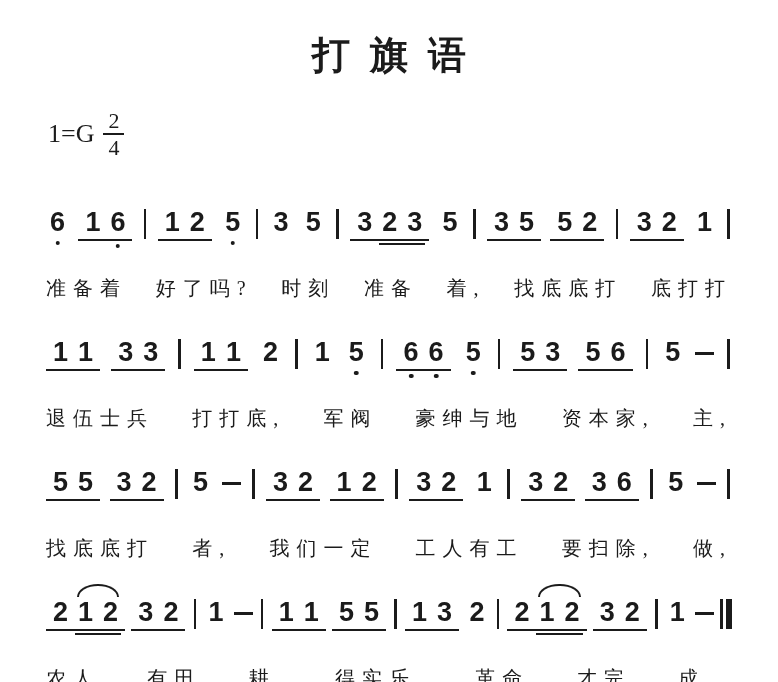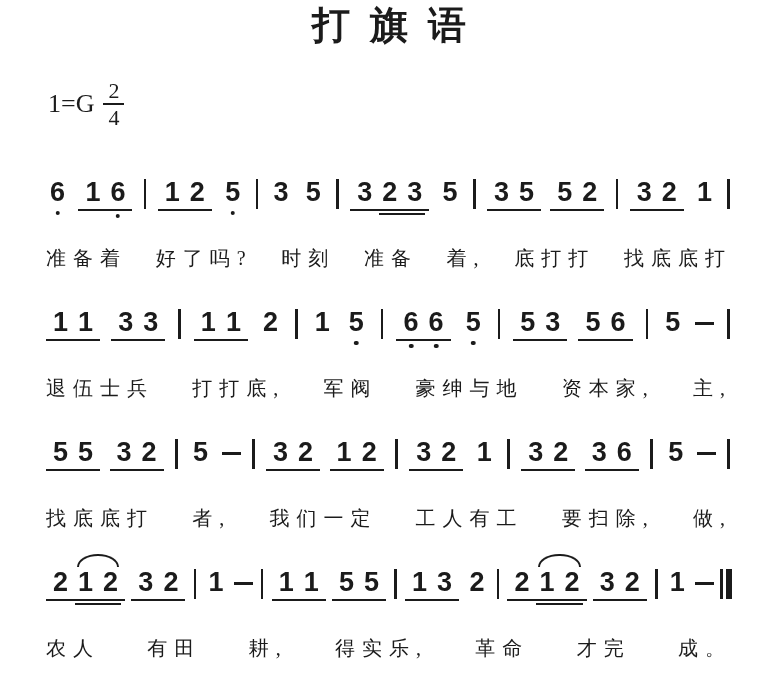--- a/index.html
+++ b/index.html
@@ -5,21 +5,21 @@
   html,body{margin:0;padding:0;}
   body{
     width:778px;height:682px;background:#ffffff;color:#1b1b1b;
     font-family:"Liberation Serif", serif;
     overflow:hidden;
   }
   .sheet{width:778px;height:682px;position:relative;}
 
   
   .title{
-    text-align:center;
+    text-align:center;margin-top:30px;
     font-size:38px;font-weight:bold;letter-spacing:20px;text-indent:20px;
     font-family:"Liberation Serif", serif;
   }
 
   
   .keysig{
     display:flex;align-items:center;gap:9px;
     margin:28px 0 34px 48px;font-weight:normal;
   }
   .keysig .key{font-size:26px;line-height:1;}
@@ -128,22 +128,22 @@
           </span>
           <span class="note"><span class="digit">1</span></span>
           <span class="barline"></span>
         </div>
         <div class="lyrics-row">
           <span class="lyric-seg">准备着</span>
           <span class="lyric-seg">好了吗?</span>
           <span class="lyric-seg">时刻</span>
           <span class="lyric-seg">准备</span>
           <span class="lyric-seg">着,</span>
+          <span class="lyric-seg">找底底打</span>
           <span class="lyric-seg">底打打</span>
-          <span class="lyric-seg">找底底打</span>
         </div>
       </div>
       <div class="staff-line">
         <div class="notes-row">
           <span class="beam">
             <span class="note"><span class="digit">1</span></span>
             <span class="note"><span class="digit">1</span></span>
           </span>
           <span class="beam">
             <span class="note"><span class="digit">3</span></span>

